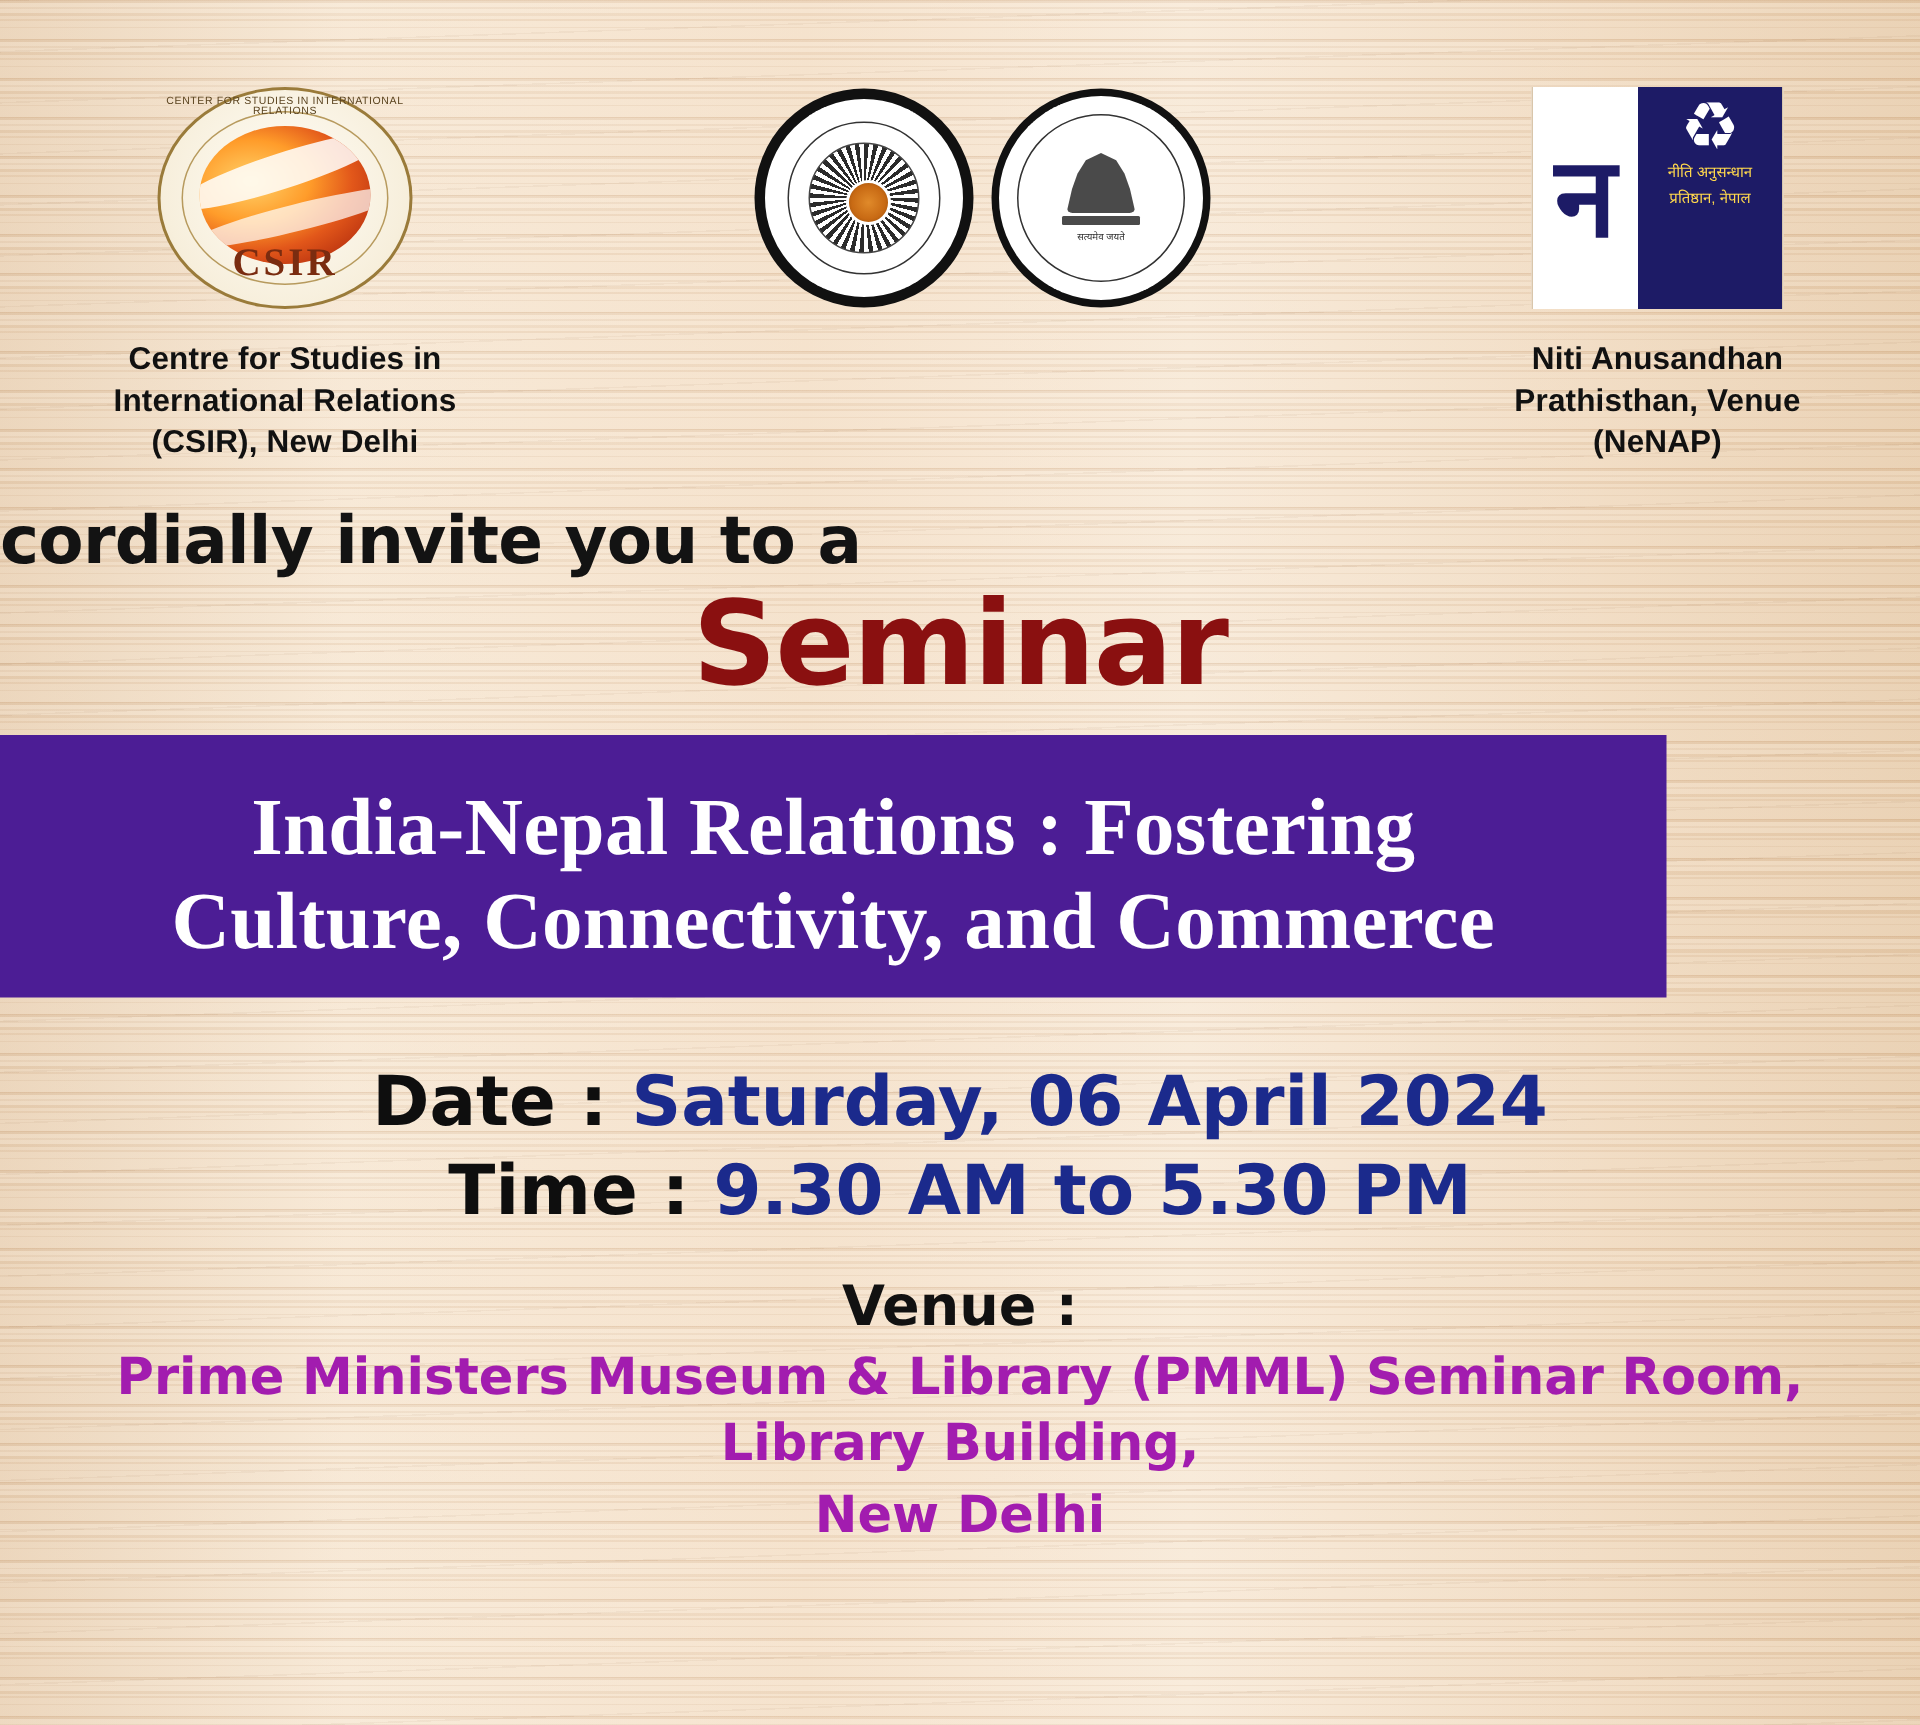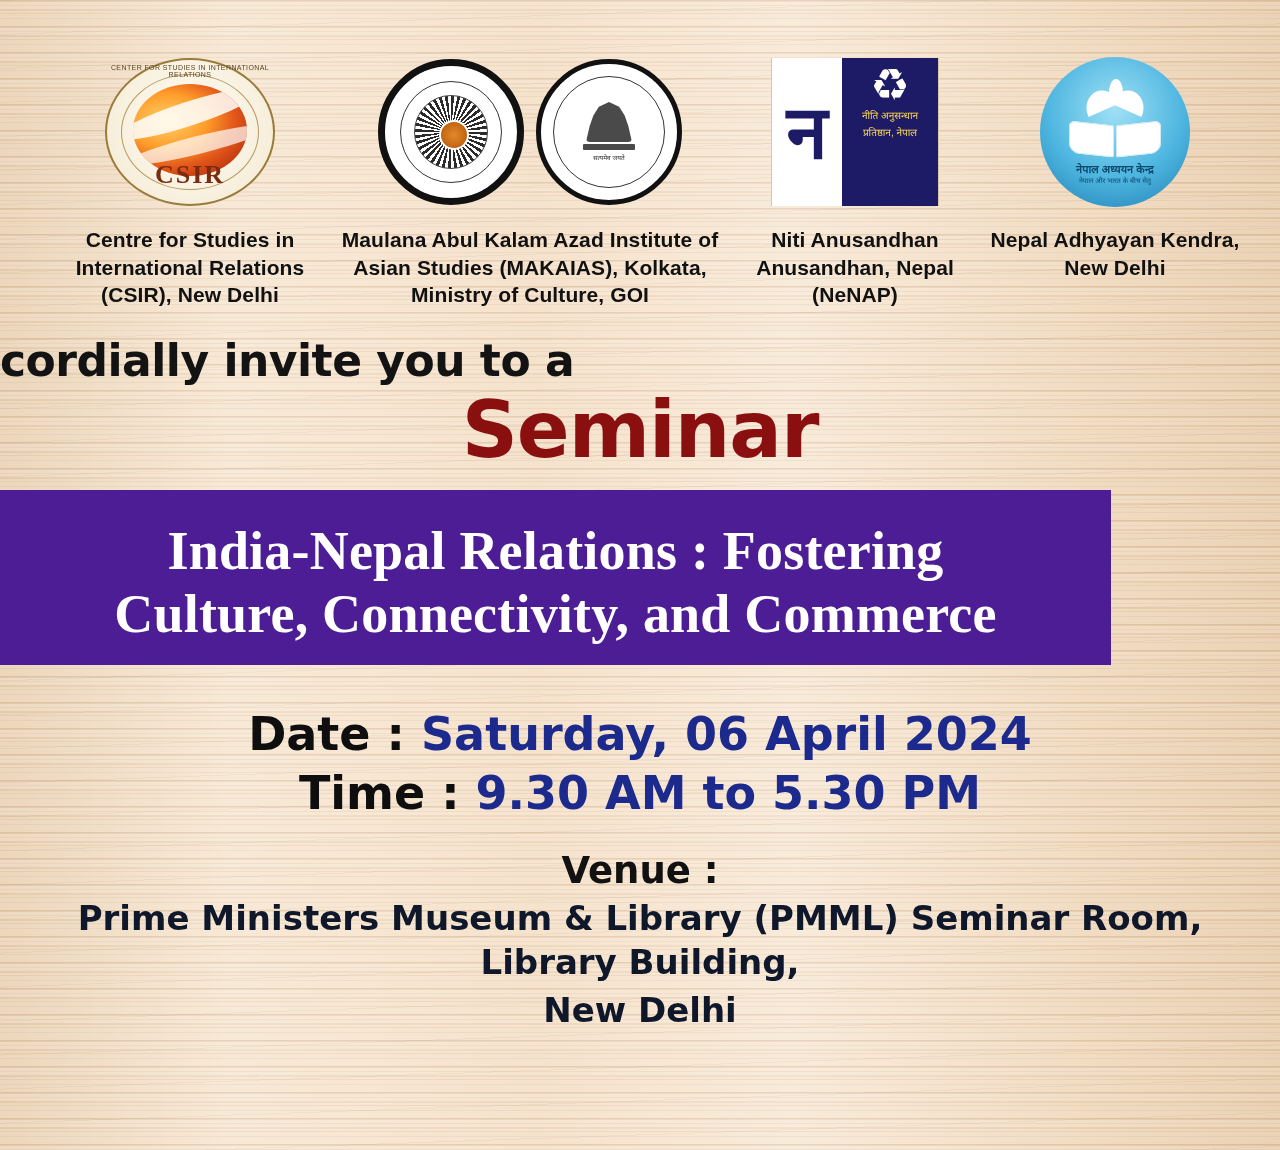--- a/index.html
+++ b/index.html
@@ -319,21 +319,21 @@
   .venue {
     text-align:center;
     margin-top: 26px;
     font-family: "DejaVu Sans", sans-serif;
   }
   .venue .vlabel {
     font-size: 37px; font-weight: bold; color:#111;
   }
   .venue .vtext {
     margin-top: 4px;
-    font-size: 34px; font-weight: bold; color:#0f172a; line-height: 1.3;
+    font-size: 34px; font-weight: bold; color:#a21caf; line-height: 1.3;
     padding: 0 40px;
   }
 </style>
 </head>
 <body>
 
 <div class="bg"></div>
 
 <div class="sheet">
 
@@ -366,57 +366,38 @@
           <div class="rt-bottom">संस्कृति मंत्रालय · भारत सरकार</div>
           <div class="inner">
             <div class="emblem">
               <div class="lions"></div>
               <div class="base"></div>
               <div class="sat">सत्यमेव जयते</div>
             </div>
           </div>
         </div>
       </div>
-      <div class="logo-caption">Maulana Abul Kalam Azad Institute of Asian Studies (MAKAIAS), Kolkata, Ministry of Culture, GOI</div>
     </div>
 
     <div class="logo-block b3">
       <div class="logo-img-wrap">
         <div class="nenap">
           <div class="left">
             <div class="glyph">न</div>
           </div>
           <div class="right">
             <div class="recycle"></div>
             <div class="devtext">नीति अनुसन्धान</div>
             <div class="devtext">प्रतिष्ठान, नेपाल</div>
           </div>
         </div>
       </div>
-      <div class="logo-caption">Niti Anusandhan Anusandhan, Nepal (NeNAP)</div>
+      <div class="logo-caption">Niti Anusandhan Prathisthan, Venue (NeNAP)</div>
     </div>
 
-    <div class="logo-block b4">
-      <div class="logo-img-wrap">
-        <div class="nak">
-          <div class="leafgrp">
-            <div class="drop"></div>
-            <div class="leaf l"></div>
-            <div class="leaf r"></div>
-          </div>
-          <div class="book">
-            <div class="pg left"></div>
-            <div class="pg right"></div>
-          </div>
-          <div class="npl">नेपाल अध्ययन केन्द्र</div>
-          <div class="npl2">नेपाल और भारत के बीच सेतु</div>
-        </div>
-      </div>
-      <div class="logo-caption">Nepal Adhyayan Kendra, New Delhi</div>
-    </div>
 
   </div>
 
   <div class="invite">cordially invite you to a</div>
   <div class="seminar">Seminar</div>
 
   <div class="banner">
     <div class="line">India-Nepal Relations : Fostering</div>
     <div class="line">Culture, Connectivity, and Commerce</div>
   </div>

